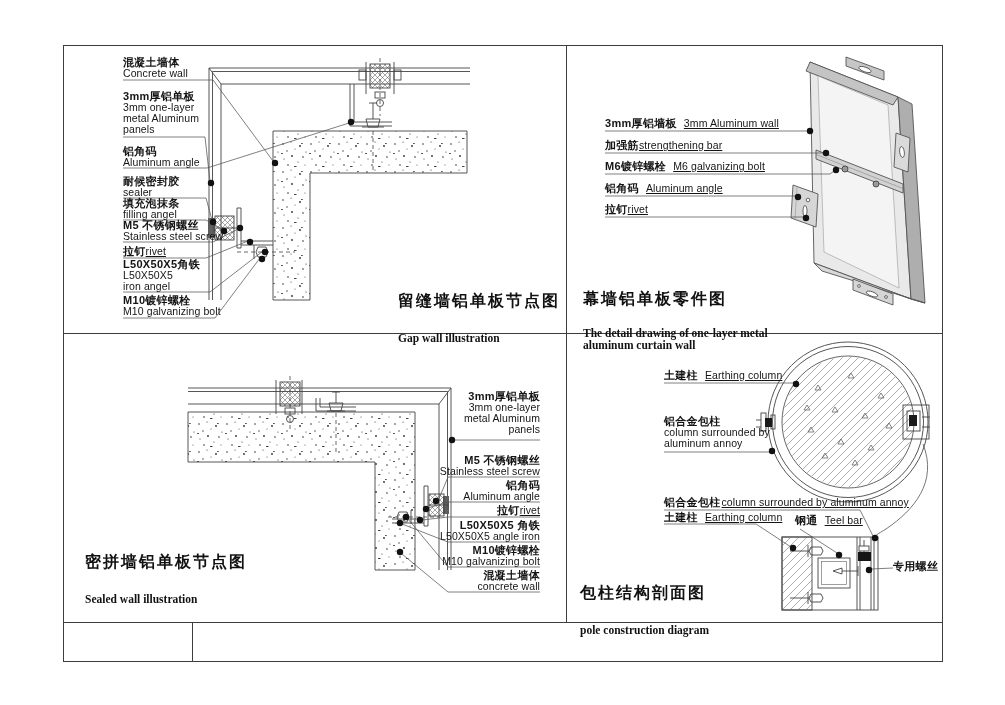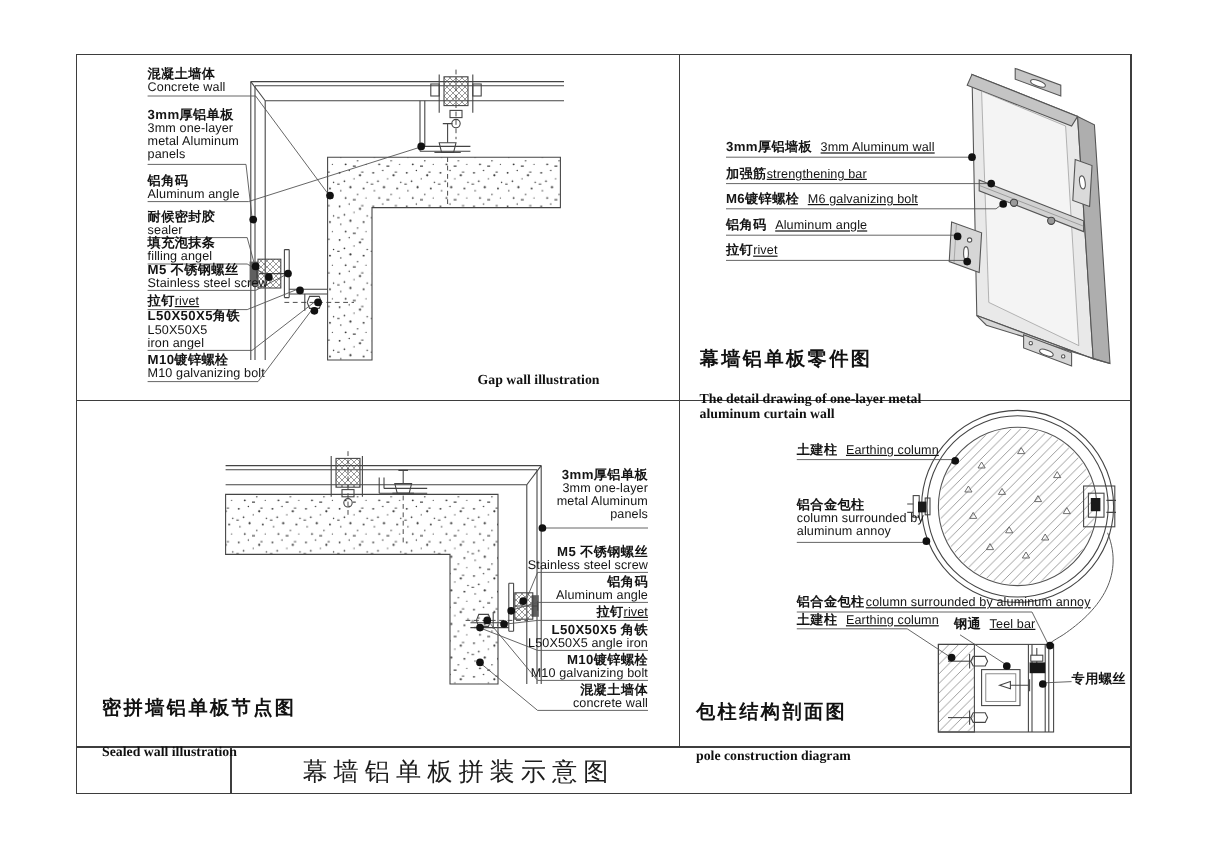--- a/index.html
+++ b/index.html
@@ -271,20 +271,21 @@
 </div>
 <div class="lbl" style="left:123px;top:259px;width:95px">
   <span class="cn">L50X50X5角铁</span>
   <span class="en w60">L50X50X5 iron angel</span>
 </div>
 <div class="lbl" style="left:123px;top:295px;width:120px">
   <span class="cn">M10镀锌螺栓</span>
   <span class="en">M10 galvanizing bolt</span>
 </div>
 <div class="qtitle" style="left:398px;top:291px">
+  <span class="tcn">留缝墙铝单板节点图</span>
   <span class="ten">Gap wall illustration</span>
 </div>
 
 <div class="lbl inline" style="left:605px;top:118px">
   <span class="cn">3mm厚铝墙板</span>
   <span class="en">3mm Aluminum wall</span>
 </div>
 <div class="lbl inline" style="left:605px;top:140px">
   <span class="cn">加强筋</span><span class="en" style="margin-left:0">strengthening bar</span>
 </div>
@@ -325,21 +326,21 @@
   <span class="en">L50X50X5 angle iron</span>
 </div>
 <div class="lbl right" style="left:430px;top:545px;width:110px">
   <span class="cn">M10镀锌螺栓</span>
   <span class="en">M10 galvanizing bolt</span>
 </div>
 <div class="lbl right" style="left:450px;top:570px;width:90px">
   <span class="cn">混凝土墙体</span>
   <span class="en">concrete wall</span>
 </div>
-<div class="qtitle" style="left:85px;top:580px">
+<div class="qtitle" style="left:85px;top:552px">
   <span class="tcn">密拼墙铝单板节点图</span>
   <span class="ten">Sealed wall illustration</span>
 </div>
 
 <div class="lbl inline" style="left:664px;top:370px">
   <span class="cn">土建柱</span>
   <span class="en">Earthing column</span>
 </div>
 <div class="lbl" style="left:664px;top:416px;width:112px">
   <span class="cn">铝合金包柱</span>
@@ -357,15 +358,14 @@
   <span class="en">Teel bar</span>
 </div>
 <div class="lbl" style="left:893px;top:561px;width:60px">
   <span class="cn">专用螺丝</span>
 </div>
 <div class="qtitle" style="left:580px;top:583px">
   <span class="tcn">包柱结构剖面图</span>
   <span class="ten">pole construction diagram</span>
 </div>
 
-<div class="main-title" style="left:252px;top:629px">幕墙铝单板拼装示意图</div>
 
 </div>
 
 </body></html>

